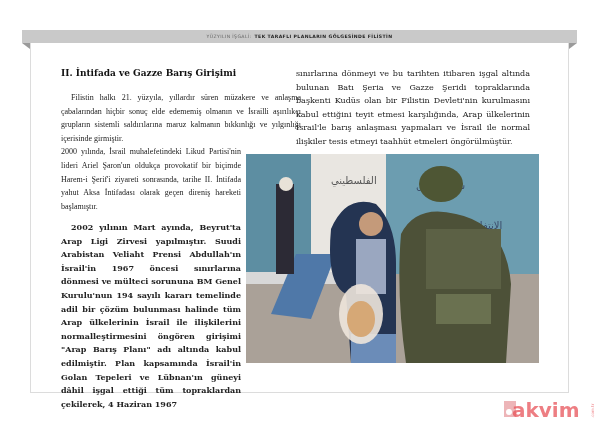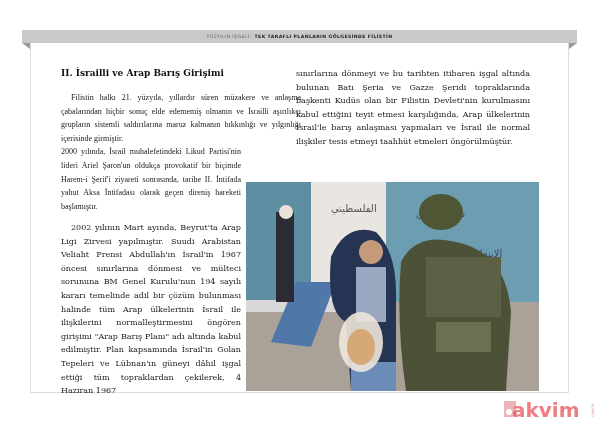--- a/index.html
+++ b/index.html
@@ -13,40 +13,40 @@
   .fold { position:absolute; top:43px; width:0; height:0; border-style:solid; }
   .fold-left { left:22px; border-width:0 8px 6px 0; border-color:transparent #9a9a9a transparent transparent; }
   .fold-right { left:569px; border-width:0 0 6px 8px; border-color:transparent transparent transparent #9a9a9a; }
   .page { position:absolute; left:30px; top:43px; width:539px; height:350px;
           border-left:1px solid #dcdcdc; border-right:1px solid #dcdcdc; border-bottom:1px solid #dcdcdc; box-sizing:border-box; }
   .heading { position:absolute; left:61px; top:68px; font-size:9px; font-weight:bold; color:#111; }
   .para { position:absolute; font-size:8px; line-height:13.6px; text-align:justify; color:#222; margin:0; }
   .para .indent { display:inline-block; width:10px; }
   .p1 { left:61px; top:91px; width:180px;font-family:Liberation Serif, serif; }
   .p1 .wide { display:block; width:240px; text-align:justify; }
-  .p2 { left:61px; top:221px; width:180px; }
+  .p2 { left:61px; top:221px; width:180px;font-weight:bold; }
   .p3 { left:296px; top:67px; width:234px; }
   .photo { position:absolute; left:246px; top:154px; width:293px; height:209px; overflow:hidden;
-           background:linear-gradient(180deg,#5e8fa3 0%,#6e9cae 55%,#b7aea4 75%,#a79d94 100%);margin-top:28px; }
+           background:linear-gradient(180deg,#5e8fa3 0%,#6e9cae 55%,#b7aea4 75%,#a79d94 100%); }
   .pagenum { position:absolute; left:295px; top:402px; font-family:"DejaVu Sans", sans-serif; font-size:7px; color:#555;margin-top:44px; }
   .watermark { position:absolute; left:502px; top:396px; width:100px; height:26px; }
 </style>
 </head>
 <body>
 
 <div class="banner">
   <span class="light">YÜZYILIN İŞGALİ:</span>
   <span class="bold">TEK TARAFLI PLANLARIN GÖLGESİNDE FİLİSTİN</span>
 </div>
 <div class="fold fold-left"></div>
 <div class="fold fold-right"></div>
 
 <div class="page"></div>
 
-<div class="heading">II. İsrailli ve Arap Barış Girişimi</div>
+<div class="heading">II. İntifada ve Gazze Barış Girişimi</div>
 
 <div class="para p1">
   <span class="wide"><span class="indent"></span><span>Filistin halkı 21. yüzyıla, yıllardır süren müzakere ve anlaşma çabalarından hiçbir sonuç elde edememiş olmanın ve İsrailli aşırılıkçı grupların sistemli saldırılarına maruz kalmanın bıkkınlığı ve yılgınlığı içerisinde girmiştir.</span></span>
   <span>2000 yılında, İsrail muhalefetindeki Likud Partisi'nin lideri Ariel Şaron'un oldukça provokatif bir biçimde Harem-i Şerif'i ziyareti sonrasında, tarihe II. İntifada yahut Aksa İntifadası olarak geçen direniş hareketi başlamıştır.</span>
 </div>
 
 <p class="para p2"><span class="indent"></span><span>2002 yılının Mart ayında, Beyrut'ta Arap Ligi Zirvesi yapılmıştır. Suudi Arabistan Veliaht Prensi Abdullah'ın İsrail'in 1967 öncesi sınırlarına dönmesi ve mülteci sorununa BM Genel Kurulu'nun 194 sayılı kararı temelinde adil bir çözüm bulunması halinde tüm Arap ülkelerinin İsrail ile ilişkilerini normalleştirmesini öngören girişimi "Arap Barış Planı" adı altında kabul edilmiştir. Plan kapsamında İsrail'in Golan Tepeleri ve Lübnan'ın güneyi dâhil işgal ettiği tüm topraklardan çekilerek, 4 Haziran 1967</span></p>
 
 <p class="para p3">sınırlarına dönmeyi ve bu tarihten itibaren işgal altında bulunan Batı Şeria ve Gazze Şeridi topraklarında başkenti Kudüs olan bir Filistin Devleti'nin kurulmasını kabul ettiğini teyit etmesi karşılığında, Arap ülkelerinin İsrail'le barış anlaşması yapmaları ve İsrail ile normal ilişkiler tesis etmeyi taahhüt etmeleri öngörülmüştür.</p>
 

